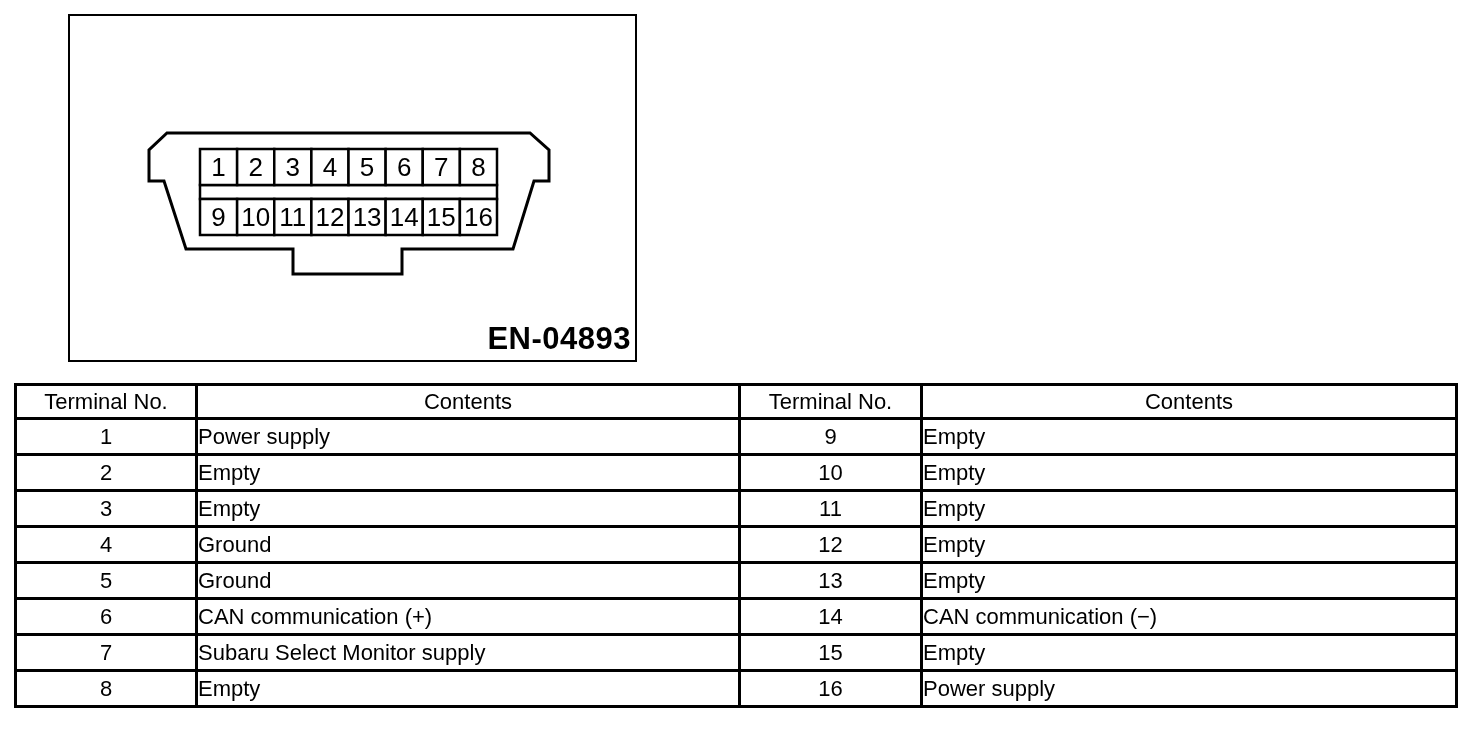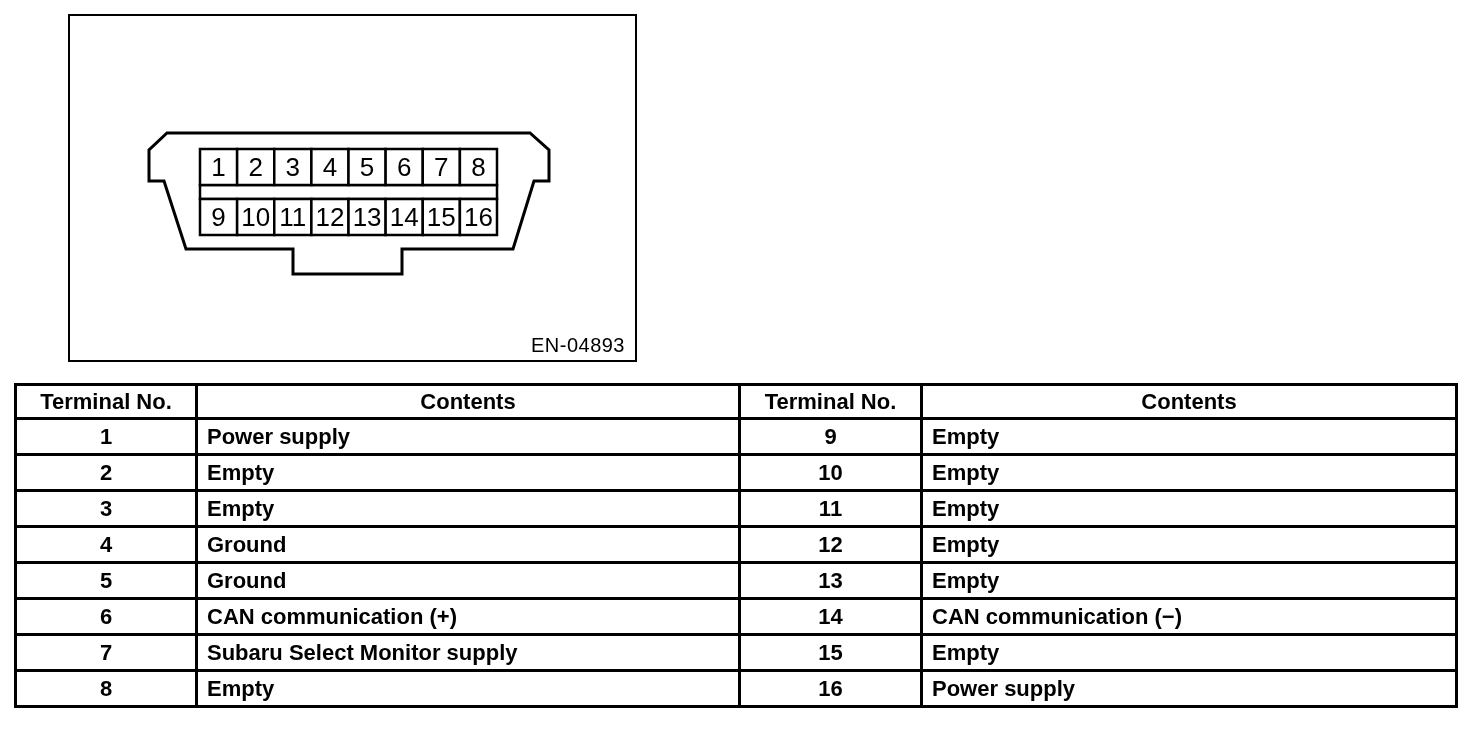--- a/index.html
+++ b/index.html
@@ -32,49 +32,50 @@
     top: 0;
     display: block;
   }
   .connector-svg text {
     font-family: "Liberation Sans", sans-serif;
     font-size: 26px;
     fill: #000000;
   }
   .figure-code {
     position: absolute;
-    right: 10px;
+    right: 4px;
     bottom: 3px;
-    font-size: 20px;
+    font-size: 31px;
     letter-spacing: 0.5px;
     white-space: nowrap;
+    font-weight: bold;
   }
   
   .pinout-table {
     position: absolute;
     left: 14px;
     top: 383px;
     width: 1441px;
     border-collapse: collapse;
     table-layout: fixed;
     font-size: 22px;
   }
   .pinout-table th,
   .pinout-table td {
     border: 3px solid #000000;
     padding: 0;
     vertical-align: middle;
-    font-weight: bold;
+    font-weight: normal;
     overflow: hidden;
     white-space: nowrap;
   }
   .pinout-table th { height: 31px; text-align: center; }
   .pinout-table td { height: 33px; }
   .pinout-table td.num { text-align: center; }
-  .pinout-table td.txt { text-align: left; padding-left: 9px; }
+  .pinout-table td.txt { text-align: left; }
 </style>
 </head>
 <body>
 
 <div class="page">
 
   <div class="figure-box">
     <svg class="connector-svg" width="565" height="344" viewBox="0 0 565 344">
 
       <path d="M97,117 L460,117 L479,134 L479,165 L464,165 L443,233 L332,233 L332,258 L223,258 L223,233 L116,233 L94,165 L79,165 L79,134 Z" fill="#ffffff" stroke="#000000" stroke-width="3"></path>

